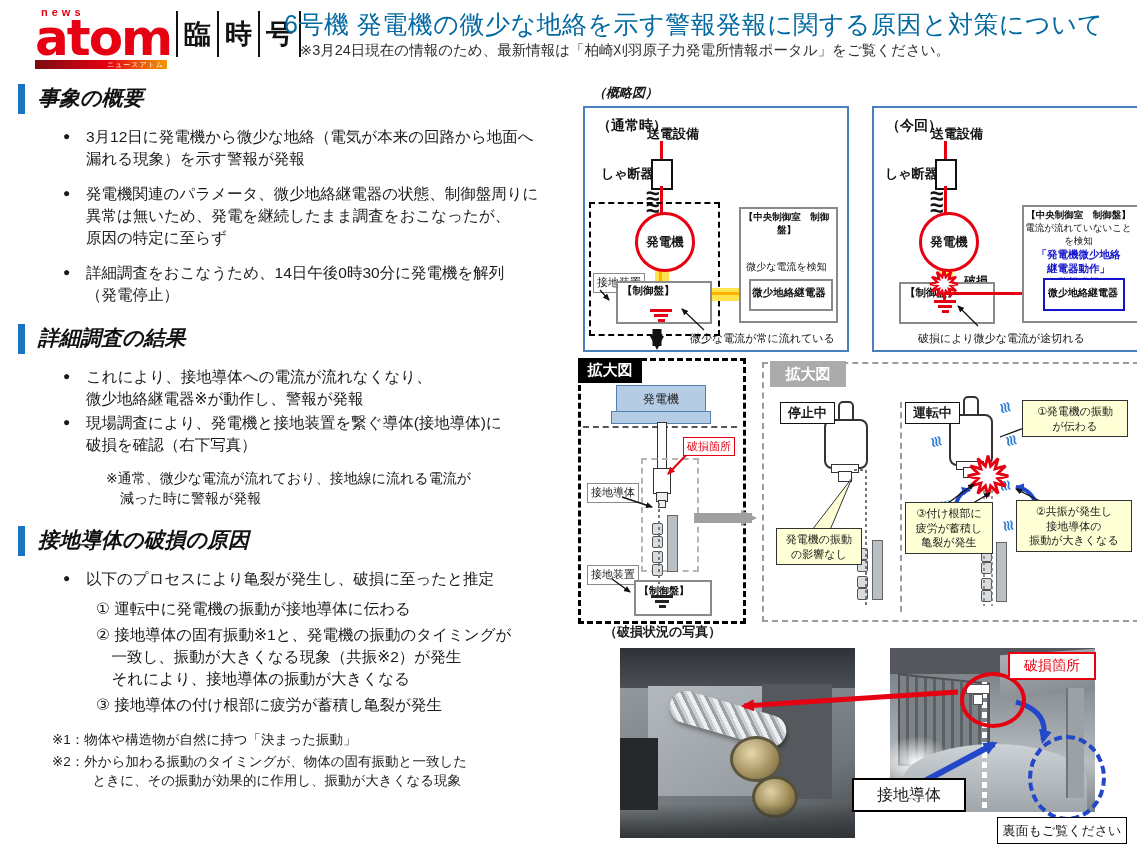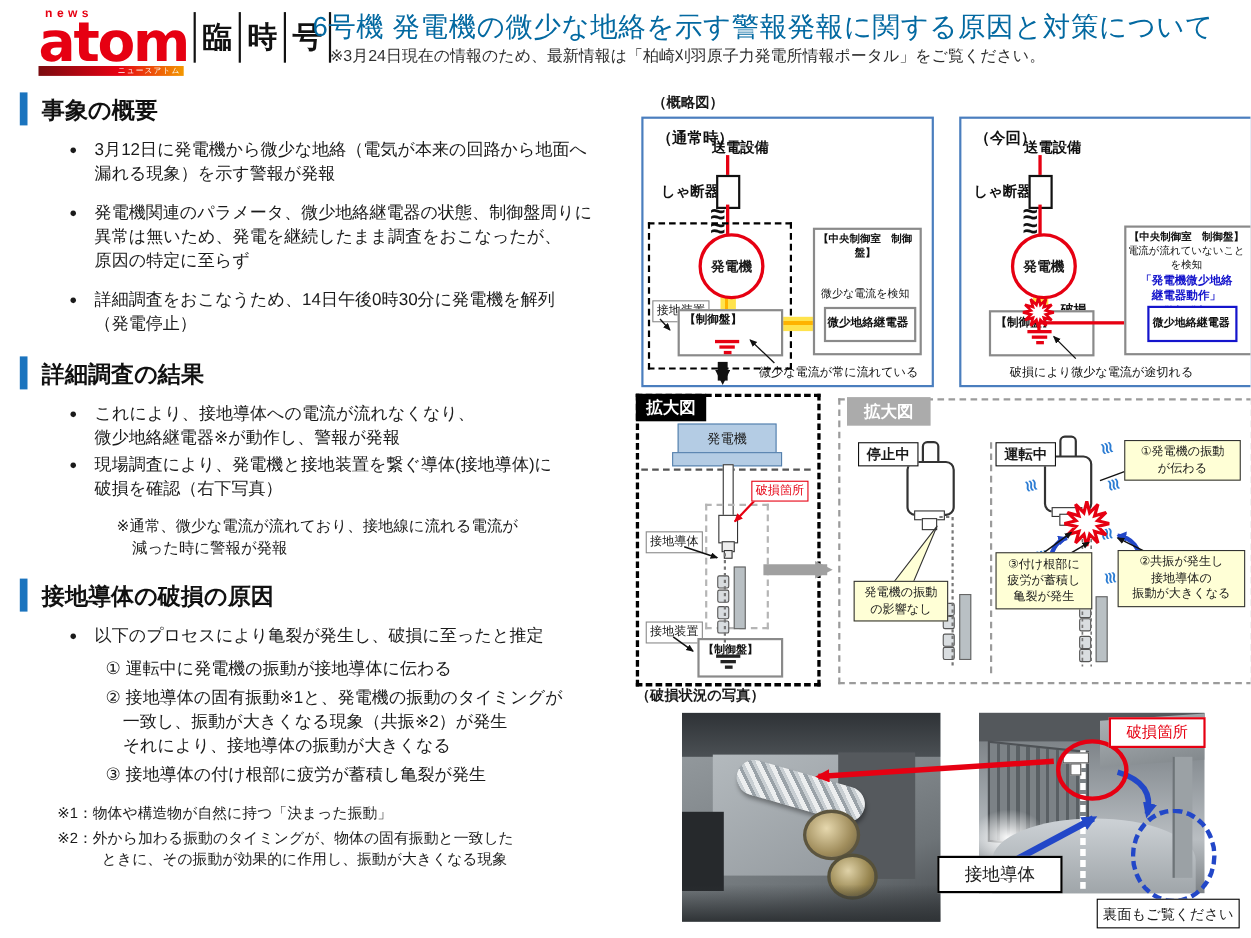--- a/index.html
+++ b/index.html
@@ -18,21 +18,21 @@
   .logo-tagline{position:absolute;right:3px;top:1px;color:#fff;font-size:7px;line-height:7px;letter-spacing:1px;}
   .issue{display:flex;align-items:center;}
   .issue-bar{width:2px;height:46px;background:#111;}
   .issue-char{font-size:27px;font-weight:bold;color:#111;padding:0 6px;line-height:46px;}
   .doc-title{font-size:25px;color:#0369a1;white-space:nowrap;letter-spacing:.5px;}
   .doc-subtitle{font-size:14.5px;color:#2e2e2e;white-space:nowrap;}
 
   
   .left-col{position:absolute;left:18px;top:84px;width:552px;}
   .sec{margin-bottom:18px;}
-  .sec-head{display:flex;align-items:flex-end;margin-bottom:12px;}
+  .sec-head{display:flex;align-items:flex-start;margin-bottom:12px;font-style:italic;}
   .sec-head .bar{width:7px;height:30px;background:#1B74BE;margin-right:13px;flex:0 0 auto;}
   .sec-head h2{margin:0;font-size:21px;font-weight:bold;color:#111;}
   .bullet{position:relative;padding-left:68px;margin-bottom:13px;font-size:15.5px;line-height:1.42;}
   .bullet .dot{position:absolute;left:45px;top:2px;font-size:12px;}
   .bullet .dot::before{content:"●";}
   .note{margin:3px 0 10px 88px;font-size:14px;line-height:1.4;color:#1a1a1a;}
   .step{margin:4px 0 4px 78px;font-size:15.5px;line-height:1.42;}
   .fn{margin:2px 0 0 34px;font-size:13.5px;line-height:1.45;color:#1a1a1a;}
 
   
@@ -154,21 +154,21 @@
 　一致し、振動が大きくなる現象（共振※2）が発生
 　それにより、接地導体の振動が大きくなる</div>
       <div class="step pre">③ 接地導体の付け根部に疲労が蓄積し亀裂が発生</div>
       <div style="height:8px;"></div>
       <div class="fn pre">※1：物体や構造物が自然に持つ「決まった振動」</div>
       <div class="fn pre">※2：外から加わる振動のタイミングが、物体の固有振動と一致した
 　　　ときに、その振動が効果的に作用し、振動が大きくなる現象</div>
     </div>
   </div>
 
-  <div class="abs b" style="left:593px;top:84px;font-size:13px;">（概略図）</div>
+  <div class="abs b" style="left:593px;top:84px;font-size:13px;font-style:italic;">（概略図）</div>
 
   <div class="diag-box" style="left:583px;top:106px;width:262px;height:242px;">
     <div class="lbl b" style="left:12px;top:9px;font-size:14px;">（通常時）</div>
     <div class="lbl b" style="left:62px;top:17px;font-size:13px;">送電設備</div>
     <div class="redline" style="left:75px;top:33px;width:3px;height:19px;"></div>
     <div class="lbl b" style="left:16px;top:57px;font-size:13px;">しゃ断器</div>
     <div class="breaker" style="left:66px;top:51px;width:18px;height:27px;"></div>
     <div class="redline" style="left:75px;top:78px;width:3px;height:30px;"></div>
     <div class="squig" style="left:61px;top:82px;"></div>
     <div class="dashed-box" style="left:4px;top:94px;width:127px;height:130px;"></div>
@@ -289,21 +289,21 @@
   <span class="vib" style="left:1003px;top:518px;transform:rotate(80deg);"></span>
   <div class="callout pre" style="left:1022px;top:400px;width:96px;">①発電機の振動
 が伝わる</div>
   <div class="callout pre" style="left:905px;top:502px;width:78px;">③付け根部に
 疲労が蓄積し
 亀裂が発生</div>
   <div class="callout pre" style="left:1016px;top:500px;width:106px;">②共振が発生し
 接地導体の
 振動が大きくなる</div>
 
-  <div class="abs b" style="left:578px;top:623px;font-size:13px;">（破損状況の写真）</div>
+  <div class="abs b" style="left:604px;top:623px;font-size:13px;">（破損状況の写真）</div>
 
   <div class="photo" style="left:620px;top:648px;width:235px;height:190px;background:linear-gradient(160deg,#9aa0a4,#83898d 40%,#6d7377 72%,#45494d);">
     <div class="abs" style="left:0;top:0;width:100%;height:40px;background:linear-gradient(180deg,#2e3236,#4b5054);"></div>
     <div class="abs" style="left:28px;top:38px;width:180px;height:110px;background:linear-gradient(150deg,#b3b9bd,#8f959a);"></div>
     <div class="abs" style="left:142px;top:36px;width:70px;height:115px;background:#55595d;"></div>
     <div class="abs" style="left:48px;top:55px;width:120px;height:32px;border-radius:18px;transform:rotate(16deg);background:repeating-linear-gradient(48deg,#eceeef 0 4px,#9aa2a8 4px 7px,#c8ced2 7px 10px);box-shadow:2px 3px 4px rgba(0,0,0,.35);"></div>
     <div class="abs" style="left:110px;top:88px;width:46px;height:40px;border-radius:50%;background:radial-gradient(circle at 40% 35%,#e6d8ae,#a08d5c 60%,#6b5f40);border:3px solid #5c553f;"></div>
     <div class="abs" style="left:132px;top:128px;width:40px;height:36px;border-radius:50%;background:radial-gradient(circle at 40% 35%,#dfd2a8,#97854f 60%,#5f5438);border:3px solid #55503a;"></div>
     <div class="abs" style="left:0;top:90px;width:38px;height:72px;background:#26292c;"></div>
     <div class="abs" style="left:0;bottom:0;width:100%;height:34px;background:linear-gradient(0deg,#2f3336,transparent);"></div>

